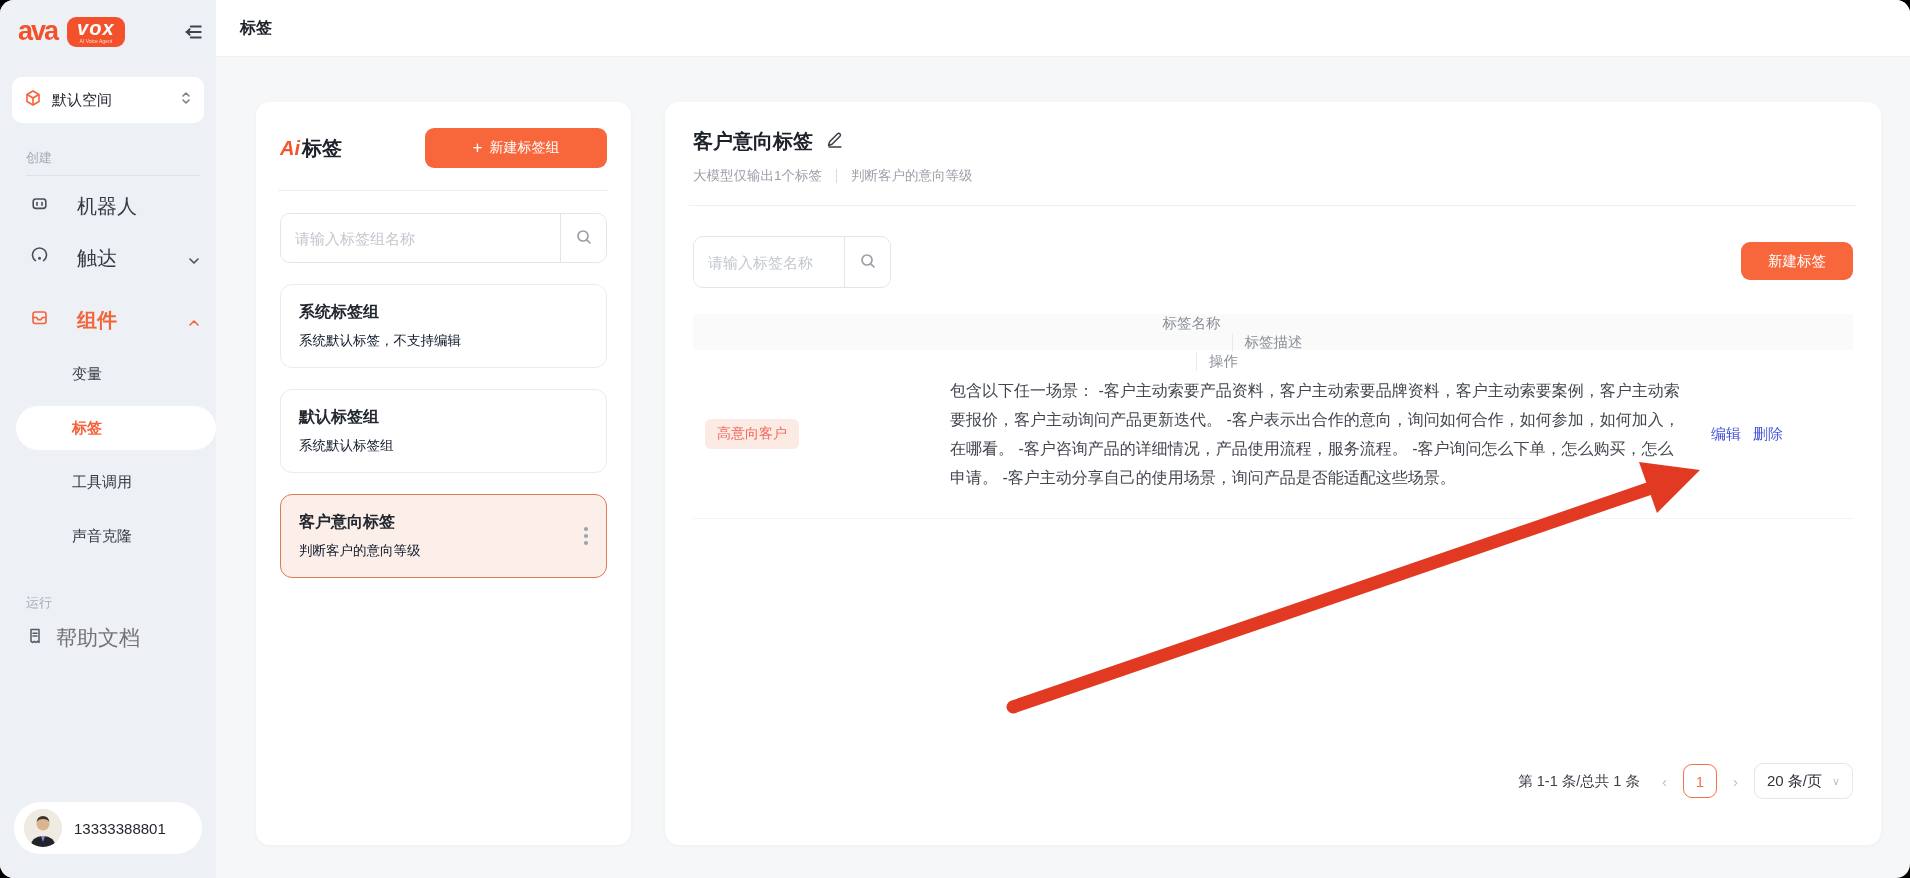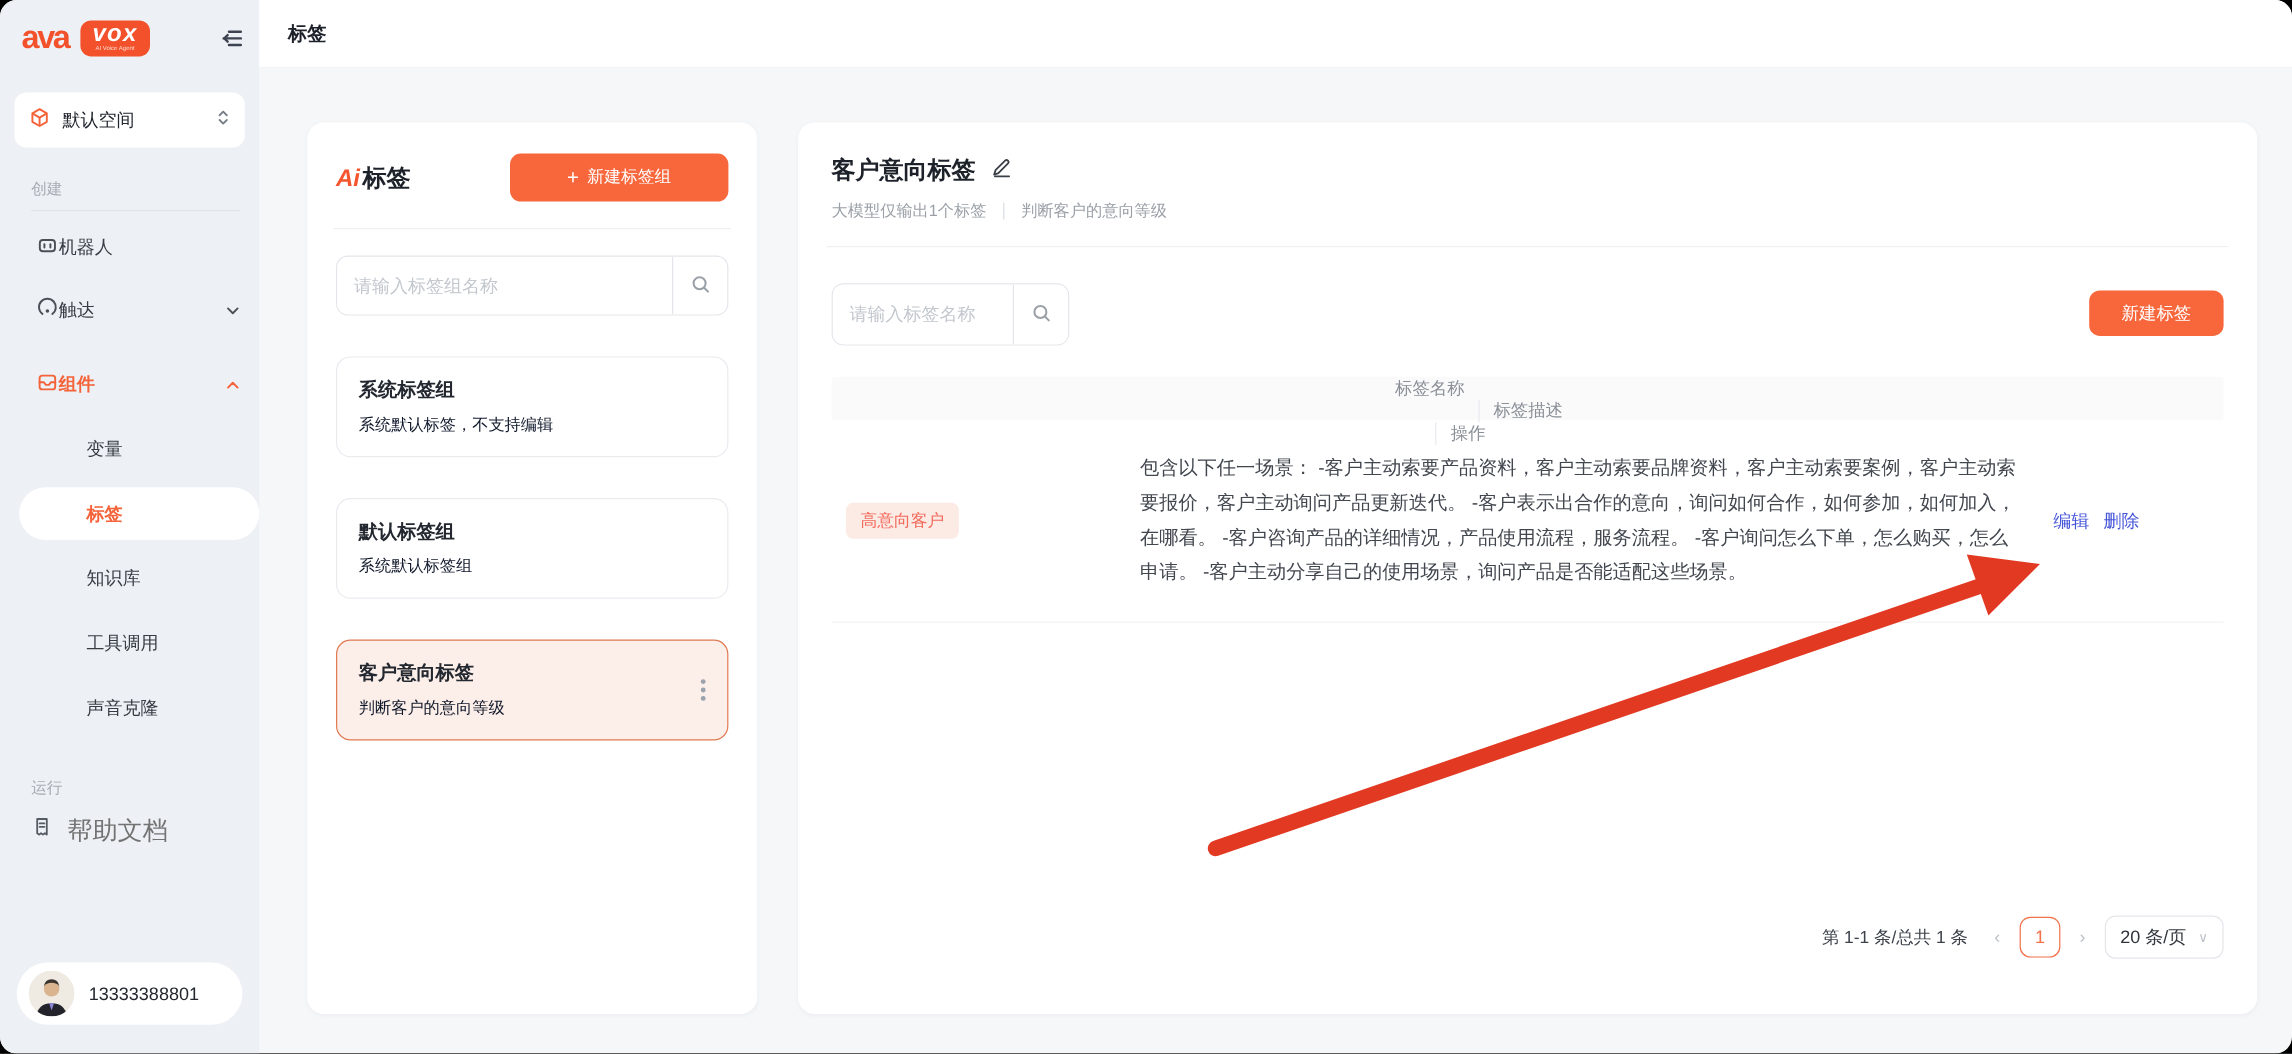--- a/index.html
+++ b/index.html
@@ -11,21 +11,21 @@
   .logo-row{display:flex;align-items:center;gap:10px;padding:4px 12px 0 18px;}
   .logo-ava{font-size:27px;font-weight:800;color:#F2512B;letter-spacing:-2px;}
   .logo-vox{background:#F2512B;color:#fff;border-radius:9px;padding:1px 10px 3px 10px;display:flex;flex-direction:column;align-items:center;line-height:1;}
   .logo-vox .vox-txt{font-size:20px;font-weight:800;font-style:italic;letter-spacing:1px;}
   .logo-vox .vox-tag{font-size:5px;color:#FFD9CC;margin-top:1px;white-space:nowrap;}
   .collapse-btn{margin-left:auto;cursor:pointer;display:flex;align-items:center;}
   .workspace{margin:30px 12px 0 12px;height:46px;background:#fff;border-radius:10px;display:flex;align-items:center;padding:0 12px;gap:10px;cursor:pointer;}
   .workspace .ws-label{font-size:15px;color:#23272F;flex:1;}
   .section-label{font-size:13px;color:#A7ACB5;padding:26px 0 8px 26px;}
   .section-divider{height:1px;background:#DFE3E9;margin:0 16px 0 26px;}
-  .nav-item{display:flex;align-items:center;gap:0;height:44px;padding:0 16px 0 30px;font-size:15px;color:#363B44;cursor:pointer;margin-top:8px;}
+  .nav-item{display:flex;align-items:center;gap:28px;height:44px;padding:0 16px 0 30px;font-size:20px;color:#363B44;cursor:pointer;margin-top:8px;}
   .nav-item .nav-label{flex:1;}
   .nav-item.orange, .nav-item.orange .nav-label{color:#F4633A;font-weight:600;}
   .sub-item{display:flex;align-items:center;height:44px;padding-left:72px;font-size:15px;color:#363B44;cursor:pointer;margin-top:10px;}
   .sub-item.active-pill{background:#fff;border-radius:24px;margin:10px 0 0 16px;padding-left:56px;color:#F4633A;font-weight:600;}
   .run-label{font-size:13px;color:#A7ACB5;padding:36px 0 4px 26px;}
   .help-item{display:flex;align-items:center;gap:12px;height:44px;padding:0 16px 0 26px;font-size:21px;color:#737373;cursor:pointer;}
   .user-pill{position:absolute;left:14px;bottom:24px;width:188px;height:52px;background:#fff;border-radius:28px;display:flex;align-items:center;gap:12px;padding:0 10px;cursor:pointer;}
   .avatar{width:38px;height:38px;border-radius:50%;overflow:hidden;background:#EFEAE2;flex:0 0 38px;}
   .user-phone{font-size:15px;color:#23272F;}
 
@@ -43,21 +43,21 @@
   .gp-title{font-size:20px;font-weight:800;color:#1D2129;}
   .gp-title .ai{color:#F4552E;font-style:italic;margin-right:2px;}
   .btn-orange{background:#F8673C;color:#fff;border:none;border-radius:9px;font-size:14px;display:inline-flex;align-items:center;gap:7px;justify-content:center;cursor:pointer;}
   .gp-new-btn{width:182px;height:40px;}
   .gp-divider{height:1px;background:#EFF0F3;margin:22px -2px 0 -2px;}
   .search-group{display:flex;height:50px;border:1px solid #E3E5EA;border-radius:10px;overflow:hidden;background:#fff;}
   .gp-search{margin-top:22px;}
   .search-group input{flex:1;border:none;outline:none;font-size:15px;padding:0 14px;color:#30343C;min-width:0;}
   .search-group input::placeholder{color:#C3C7CE;}
   .search-btn{width:46px;border:none;border-left:1px solid #E3E5EA;background:#fff;display:flex;align-items:center;justify-content:center;cursor:pointer;}
-  .group-card{border:1px solid #E9EBEF;border-radius:12px;padding:17px 18px;margin-top:34px;cursor:pointer;position:relative;}
+  .group-card{border:1px solid #E9EBEF;border-radius:12px;padding:17px 18px;margin-top:21px;cursor:pointer;position:relative;}
   .group-card .gc-name{font-size:16px;font-weight:700;color:#23272F;}
   .group-card .gc-desc{font-size:13.5px;color:#0f172a;margin-top:9px;}
   .group-card.selected{background:#FCEEE8;border-color:#E0online7A52;border-color:#E07A52;}
   .dots-menu{position:absolute;right:14px;top:50%;transform:translateY(-50%);display:flex;flex-direction:column;gap:3px;cursor:pointer;padding:4px;}
   .dots-menu i{width:4px;height:4px;border-radius:50%;background:#9AA2AD;display:block;}
 
   
   .dp-title-row{display:flex;align-items:center;gap:12px;}
   .dp-title{font-size:20px;font-weight:800;color:#1D2129;}
   .dp-meta{display:flex;align-items:center;gap:14px;margin-top:12px;font-size:13.5px;color:#9BA0A8;}
@@ -171,23 +171,20 @@
       </span>
     </div>
 
     <div class="sub-item">
       <span>变量</span>
     </div>
     <div class="sub-item active-pill">
       <span>标签</span>
     </div>
     <div class="sub-item">
-      <span>知识库</span>
-    </div>
-    <div class="sub-item">
       <span>工具调用</span>
     </div>
     <div class="sub-item">
       <span>声音克隆</span>
     </div>
 
     <div class="run-label">运行</div>
 
     <div class="help-item">
       <span>

